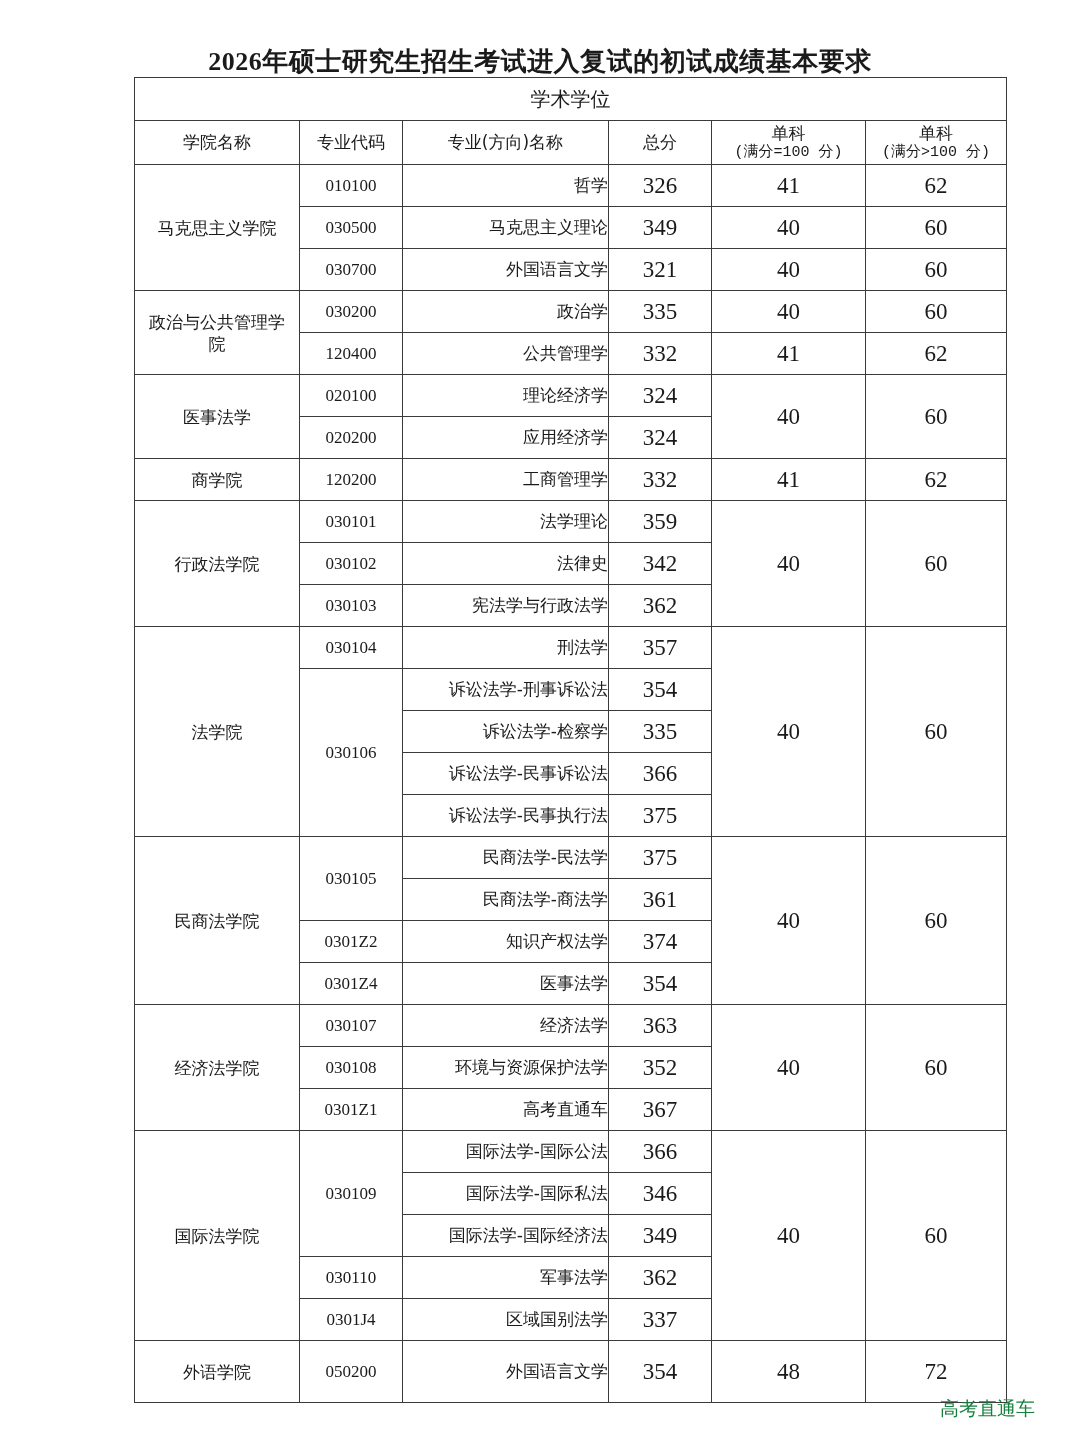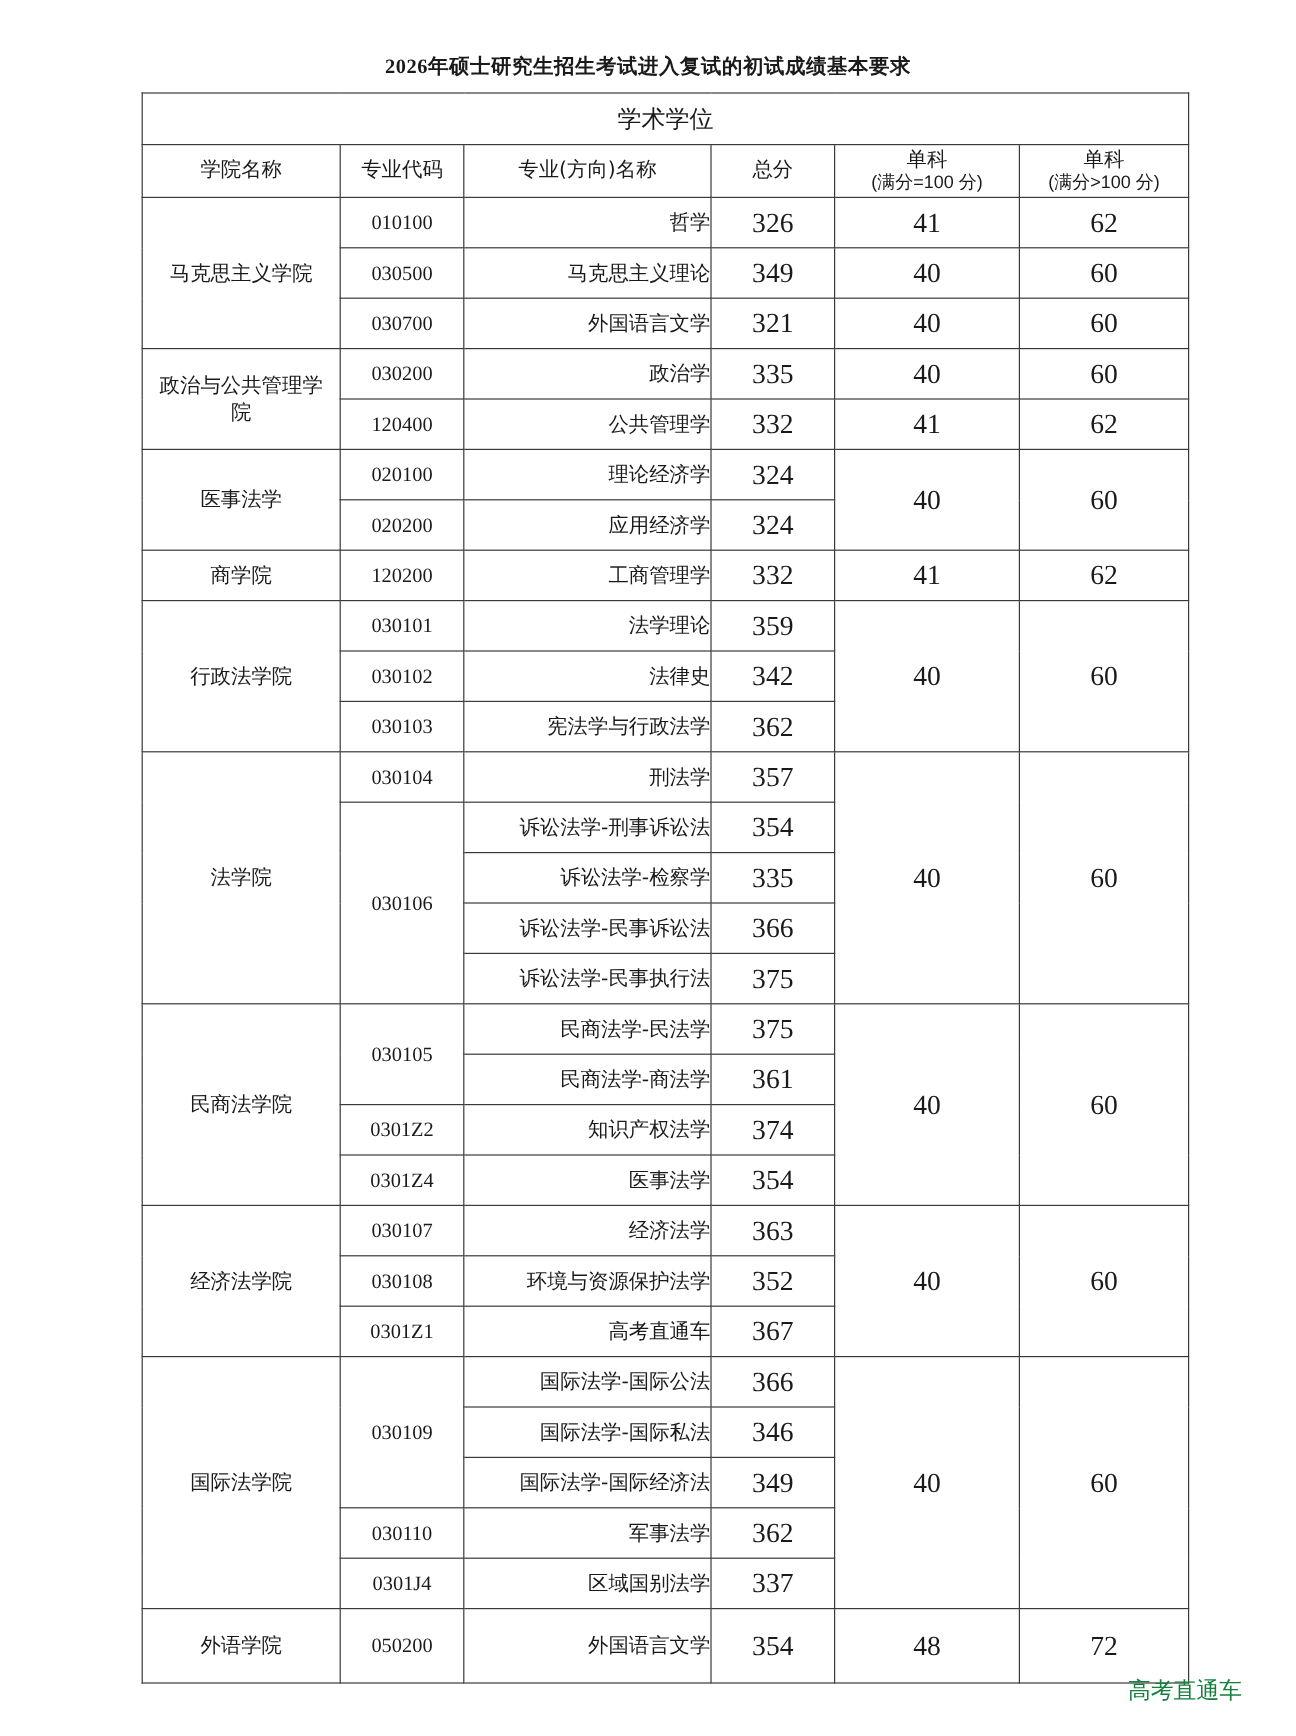--- a/index.html
+++ b/index.html
@@ -1,26 +1,26 @@
 <!DOCTYPE html>
 <html><head>
 <meta charset="utf-8">
 <style>
   html, body { margin:0; padding:0; background:#ffffff; }
   body { width:1080px; height:1447px; position:relative; overflow:hidden;
          font-family:"Liberation Serif","DejaVu Serif",serif; color:#1a1a1a; }
   .title { position:absolute; left:0; top:44px; width:1080px; text-align:center;
-           font-size:17px; font-weight:bold; letter-spacing:0.5px; }
-  table { position:absolute; left:118px; top:77px; border-collapse:collapse;
+           font-size:26px; font-weight:bold; letter-spacing:0.5px; }
+  table { position:absolute; left:134px; top:77px; border-collapse:collapse;
           table-layout:fixed; width:872px; }
   td, th { border:1.5px solid #3a3a3a; padding:0; text-align:center; vertical-align:middle;
            font-weight:normal; }
   .section td { height:42px; font-family:"DejaVu Sans","Liberation Sans",sans-serif; font-size:20px; }
   .colhead th { height:43px; font-family:"DejaVu Sans","Liberation Sans",sans-serif; font-size:17px; line-height:19px; }
-  .colhead th .sub { font-size:15px; font-family:Liberation Sans, sans-serif; }
+  .colhead th .sub { font-size:15px; font-family:Liberation Mono, monospace; }
   tr.r td { height:41px; }
   tr.rlast td { height:61px; }
   .college { font-size:17px; font-family:"DejaVu Sans","Liberation Sans",sans-serif; line-height:22px; }
   .code { font-size:17px; }
   .name { text-align:right; padding-left:10px; font-size:17px; font-family:"DejaVu Sans","Liberation Sans",sans-serif; white-space:nowrap; }
   .num { font-size:23px; }
   .watermark { position:absolute; left:940px; top:1396px; font-size:19px; color:#15803d;
                font-family:"DejaVu Sans",sans-serif; }
 </style>
 </head>

